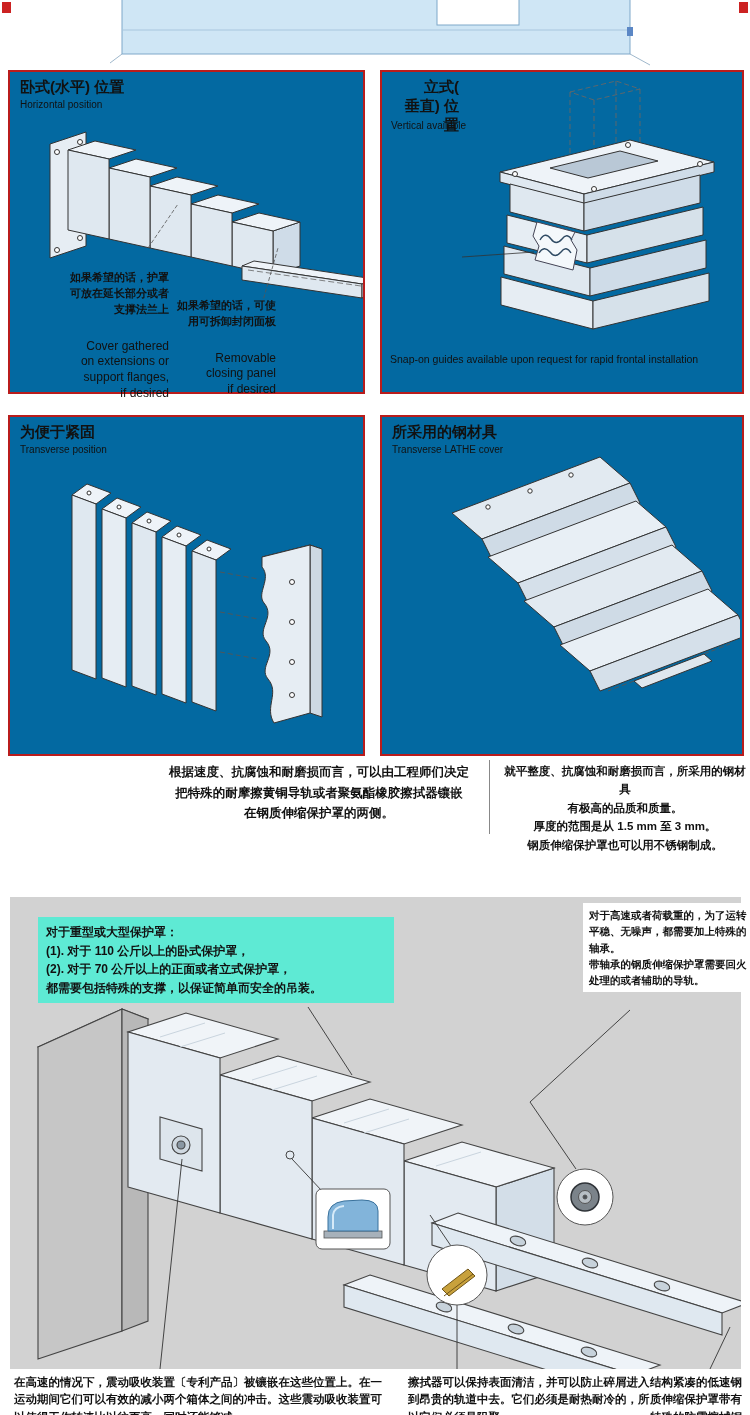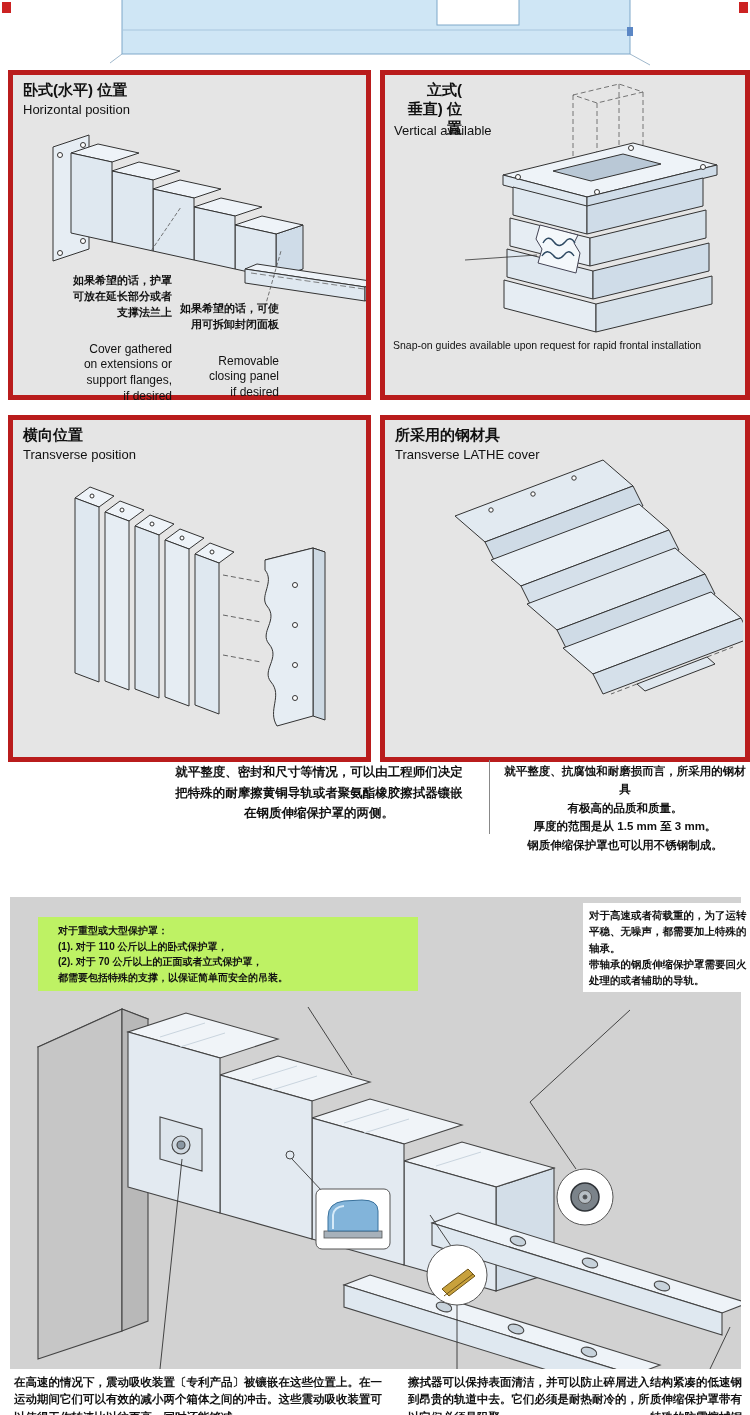--- a/index.html
+++ b/index.html
@@ -1,22 +1,22 @@
 <!DOCTYPE html>
 <html><head>
 <meta charset="utf-8">
 <style>
   html,body{margin:0;padding:0;}
   body{width:750px;height:1415px;position:relative;background:#ffffff;
        font-family:"Liberation Sans","DejaVu Sans",sans-serif;color:#111;overflow:hidden;}
   .abs{position:absolute;}
-  .panel{position:absolute;border:5px solid #b91c1c;background:#e5e5e5;}
+  .panel{position:absolute;border:2px solid #b91c1c;background:#0369a1;}
   .panel svg{position:absolute;left:0;top:0;}
   .tzh{font-weight:bold;font-size:15px;line-height:1.25;white-space:pre-line;}
-  .ten{font-size:13px;line-height:1.2;margin-top:2px;}
+  .ten{font-size:10px;line-height:1.2;margin-top:2px;}
   .ann{white-space:pre-line;}
   .ann .zh{font-weight:bold;font-size:11px;line-height:1.45;}
   .ann .en{font-size:12px;line-height:1.3;margin-top:3px;}
   .note{white-space:pre-line;font-weight:bold;}
   .bnote{font-weight:bold;font-size:11.5px;line-height:1.5;}
   svg{display:block;}
 </style>
 </head>
 <body>
 
@@ -139,21 +139,21 @@
       </g>
     </g>
     <line x1="80" y1="185" x2="152" y2="180" stroke="#333" stroke-width="0.8"></line>
   </svg>
   <div class="abs" style="left:9px;top:6px;width:68px;text-align:right;">
     <div class="tzh">立式(
 垂直) 位置</div>
   </div>
   <div class="ten abs" style="left:9px;top:46px;">Vertical available</div>
   <div class="abs" style="left:8px;top:262px;width:348px;">
-    <div style="font-size:10.5px;margin-top:2px;">Snap-on guides available upon request for rapid frontal installation</div>
+    <div style="font-size:10.5px;margin-top:19px;">Snap-on guides available upon request for rapid frontal installation</div>
   </div>
 </div>
 
 <div class="panel" style="left:8px;top:415px;width:353px;height:337px;">
   <svg width="351" height="335" viewBox="0 0 351 335">
     <g stroke="#333" stroke-width="1">
       <g>
         <polygon points="62,78 86,87 101,76 77,67" fill="#eef3f8"></polygon>
         <polygon points="62,78 86,87 86,262 62,253" fill="#dfe8f0"></polygon>
         <polygon points="92,92 116,101 131,90 107,81" fill="#eef3f8"></polygon>
@@ -180,21 +180,21 @@
           <circle cx="282" cy="278" r="2.5" fill="#fff"></circle>
       </g>
     </g>
     <g stroke="#555" stroke-width="0.9" stroke-dasharray="5 3">
       <line x1="210" y1="155" x2="248" y2="162"></line>
       <line x1="210" y1="195" x2="248" y2="202"></line>
       <line x1="210" y1="235" x2="248" y2="242"></line>
     </g>
   </svg>
   <div class="abs" style="left:10px;top:6px;">
-    <div class="tzh">横向位置</div>
+    <div class="tzh">为便于紧固</div>
     <div class="ten">Transverse position</div>
   </div>
 </div>
 
 <div class="panel" style="left:380px;top:415px;width:360px;height:337px;">
   <svg width="358" height="335" viewBox="0 0 358 335">
     <g stroke="#333" stroke-width="1">
       <g>
         <polygon points="70,96 218,40 248,66 100,122" fill="#e2eaf1"></polygon>
         <polygon points="100,122 248,66 258,86 110,142" fill="#cfdbe6"></polygon>
@@ -216,21 +216,21 @@
       <line x1="252" y1="264" x2="226" y2="274"></line>
       <line x1="322" y1="237" x2="348" y2="227"></line>
     </g>
   </svg>
   <div class="abs" style="left:10px;top:6px;">
     <div class="tzh">所采用的钢材具</div>
     <div class="ten">Transverse LATHE cover</div>
   </div>
 </div>
 
-<div class="note abs" style="left:145px;top:762px;width:348px;text-align:center;font-size:12.5px;line-height:1.65;">就平整度、密封和尺寸等情况，可以由工程师们决定
+<div class="note abs" style="left:145px;top:762px;width:348px;text-align:center;font-size:12.5px;line-height:1.65;">根据速度、抗腐蚀和耐磨损而言，可以由工程师们决定
 把特殊的耐摩擦黄铜导轨或者聚氨酯橡胶擦拭器镶嵌
 在钢质伸缩保护罩的两侧。</div>
 <div class="abs" style="left:489px;top:760px;width:1px;height:74px;background:#888;"></div>
 <div class="note abs" style="left:502px;top:762px;width:246px;font-size:11.5px;line-height:1.6;text-align:center;">就平整度、抗腐蚀和耐磨损而言，所采用的钢材具
 有极高的品质和质量。
 厚度的范围是从 1.5 mm 至 3 mm。
 钢质伸缩保护罩也可以用不锈钢制成。</div>
 
 <div class="abs" style="left:10px;top:897px;width:731px;height:472px;background:#d2d2d2;">
   <svg width="731" height="472" viewBox="0 0 731 472">
@@ -313,21 +313,21 @@
       <line x1="434" y1="399" x2="463" y2="377" stroke="#6f5518"></line>
     </g>
 
     <g stroke="#555" stroke-width="1">
       <circle cx="575" cy="300" r="28" fill="#ffffff"></circle>
       <circle cx="575" cy="300" r="14" fill="#7b838a" stroke="#2f3338" stroke-width="1.5"></circle>
       <circle cx="575" cy="300" r="6.5" fill="#b7bec4"></circle>
       <circle cx="575" cy="300" r="2" fill="#4a4f54"></circle>
     </g>
   </svg>
-  <div class="note abs" style="left:28px;top:20px;width:340px;background:#bef264;padding:6px 20px;font-size:10px;line-height:1.55;">对于重型或大型保护罩：
+  <div class="note abs" style="left:28px;top:20px;width:340px;background:#5eead4;padding:6px 8px;font-size:12px;line-height:1.55;">对于重型或大型保护罩：
 (1). 对于 110 公斤以上的卧式保护罩，
 (2). 对于 70 公斤以上的正面或者立式保护罩，
 都需要包括特殊的支撑，以保证简单而安全的吊装。</div>
   <div class="note abs" style="left:573px;top:6px;width:158px;background:#fff;padding:4px 6px;font-size:10.5px;line-height:1.55;">对于高速或者荷载重的，为了运转
 平稳、无噪声，都需要加上特殊的
 轴承。
 带轴承的钢质伸缩保护罩需要回火
 处理的或者辅助的导轨。</div>
 </div>
 

